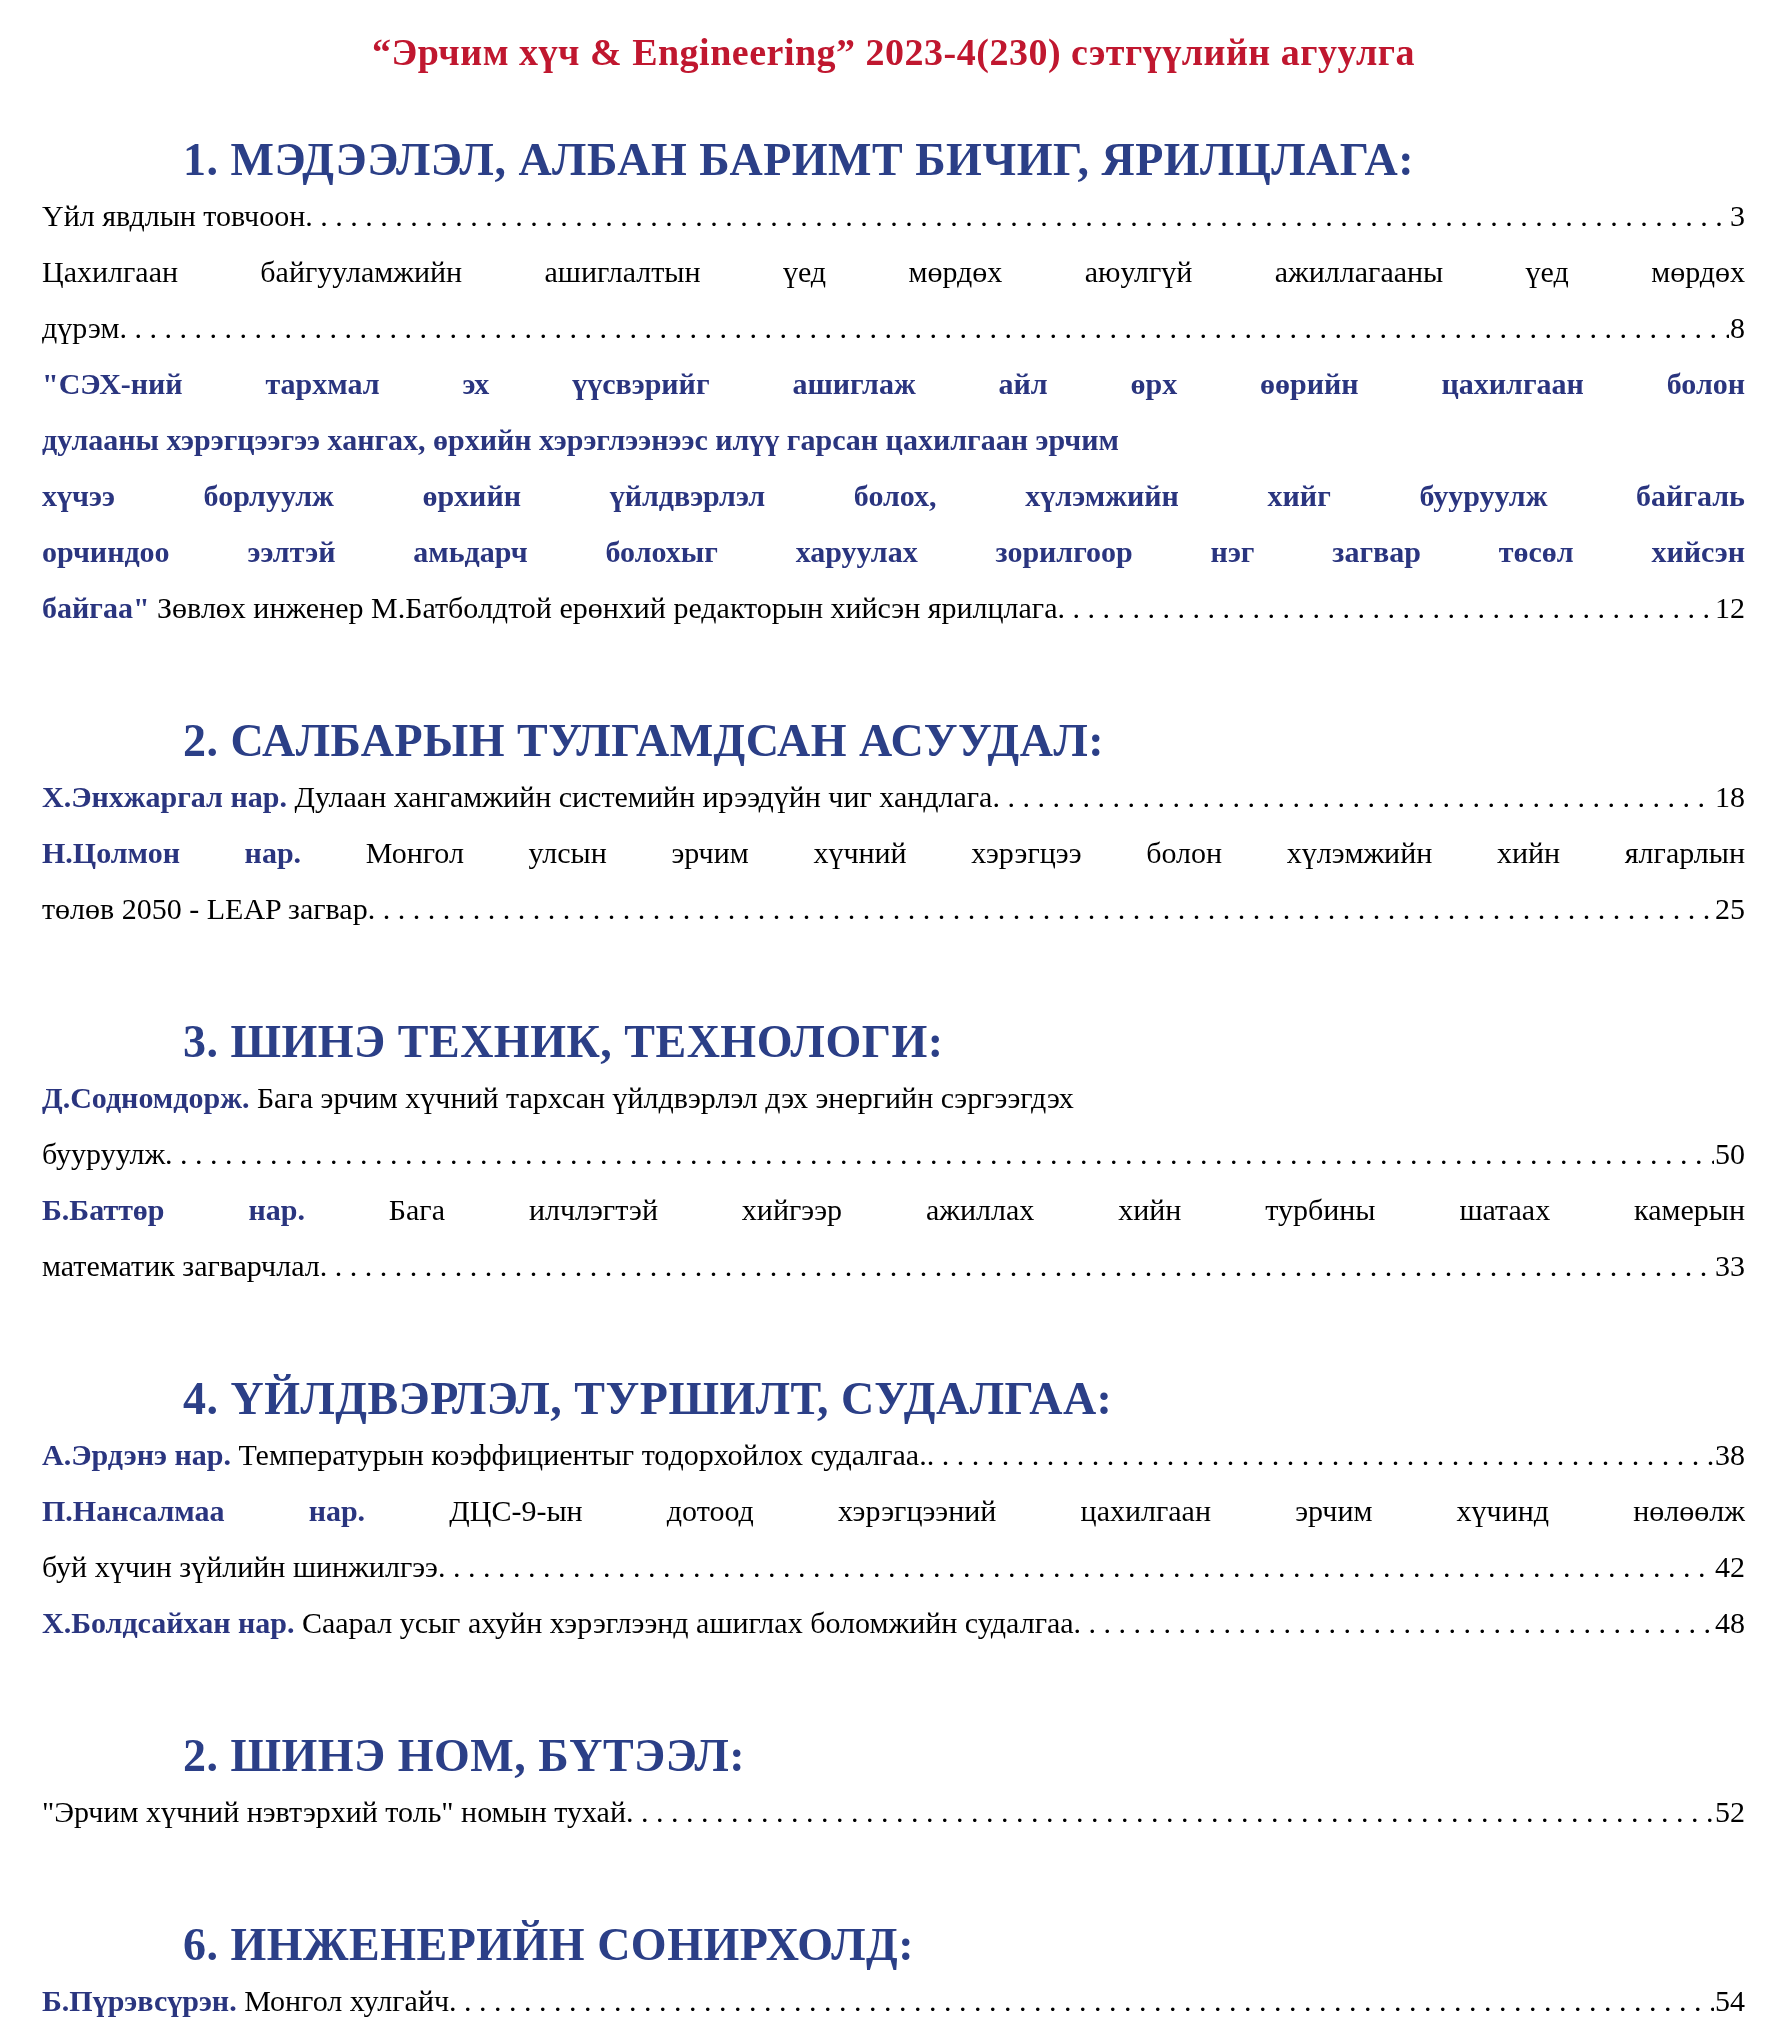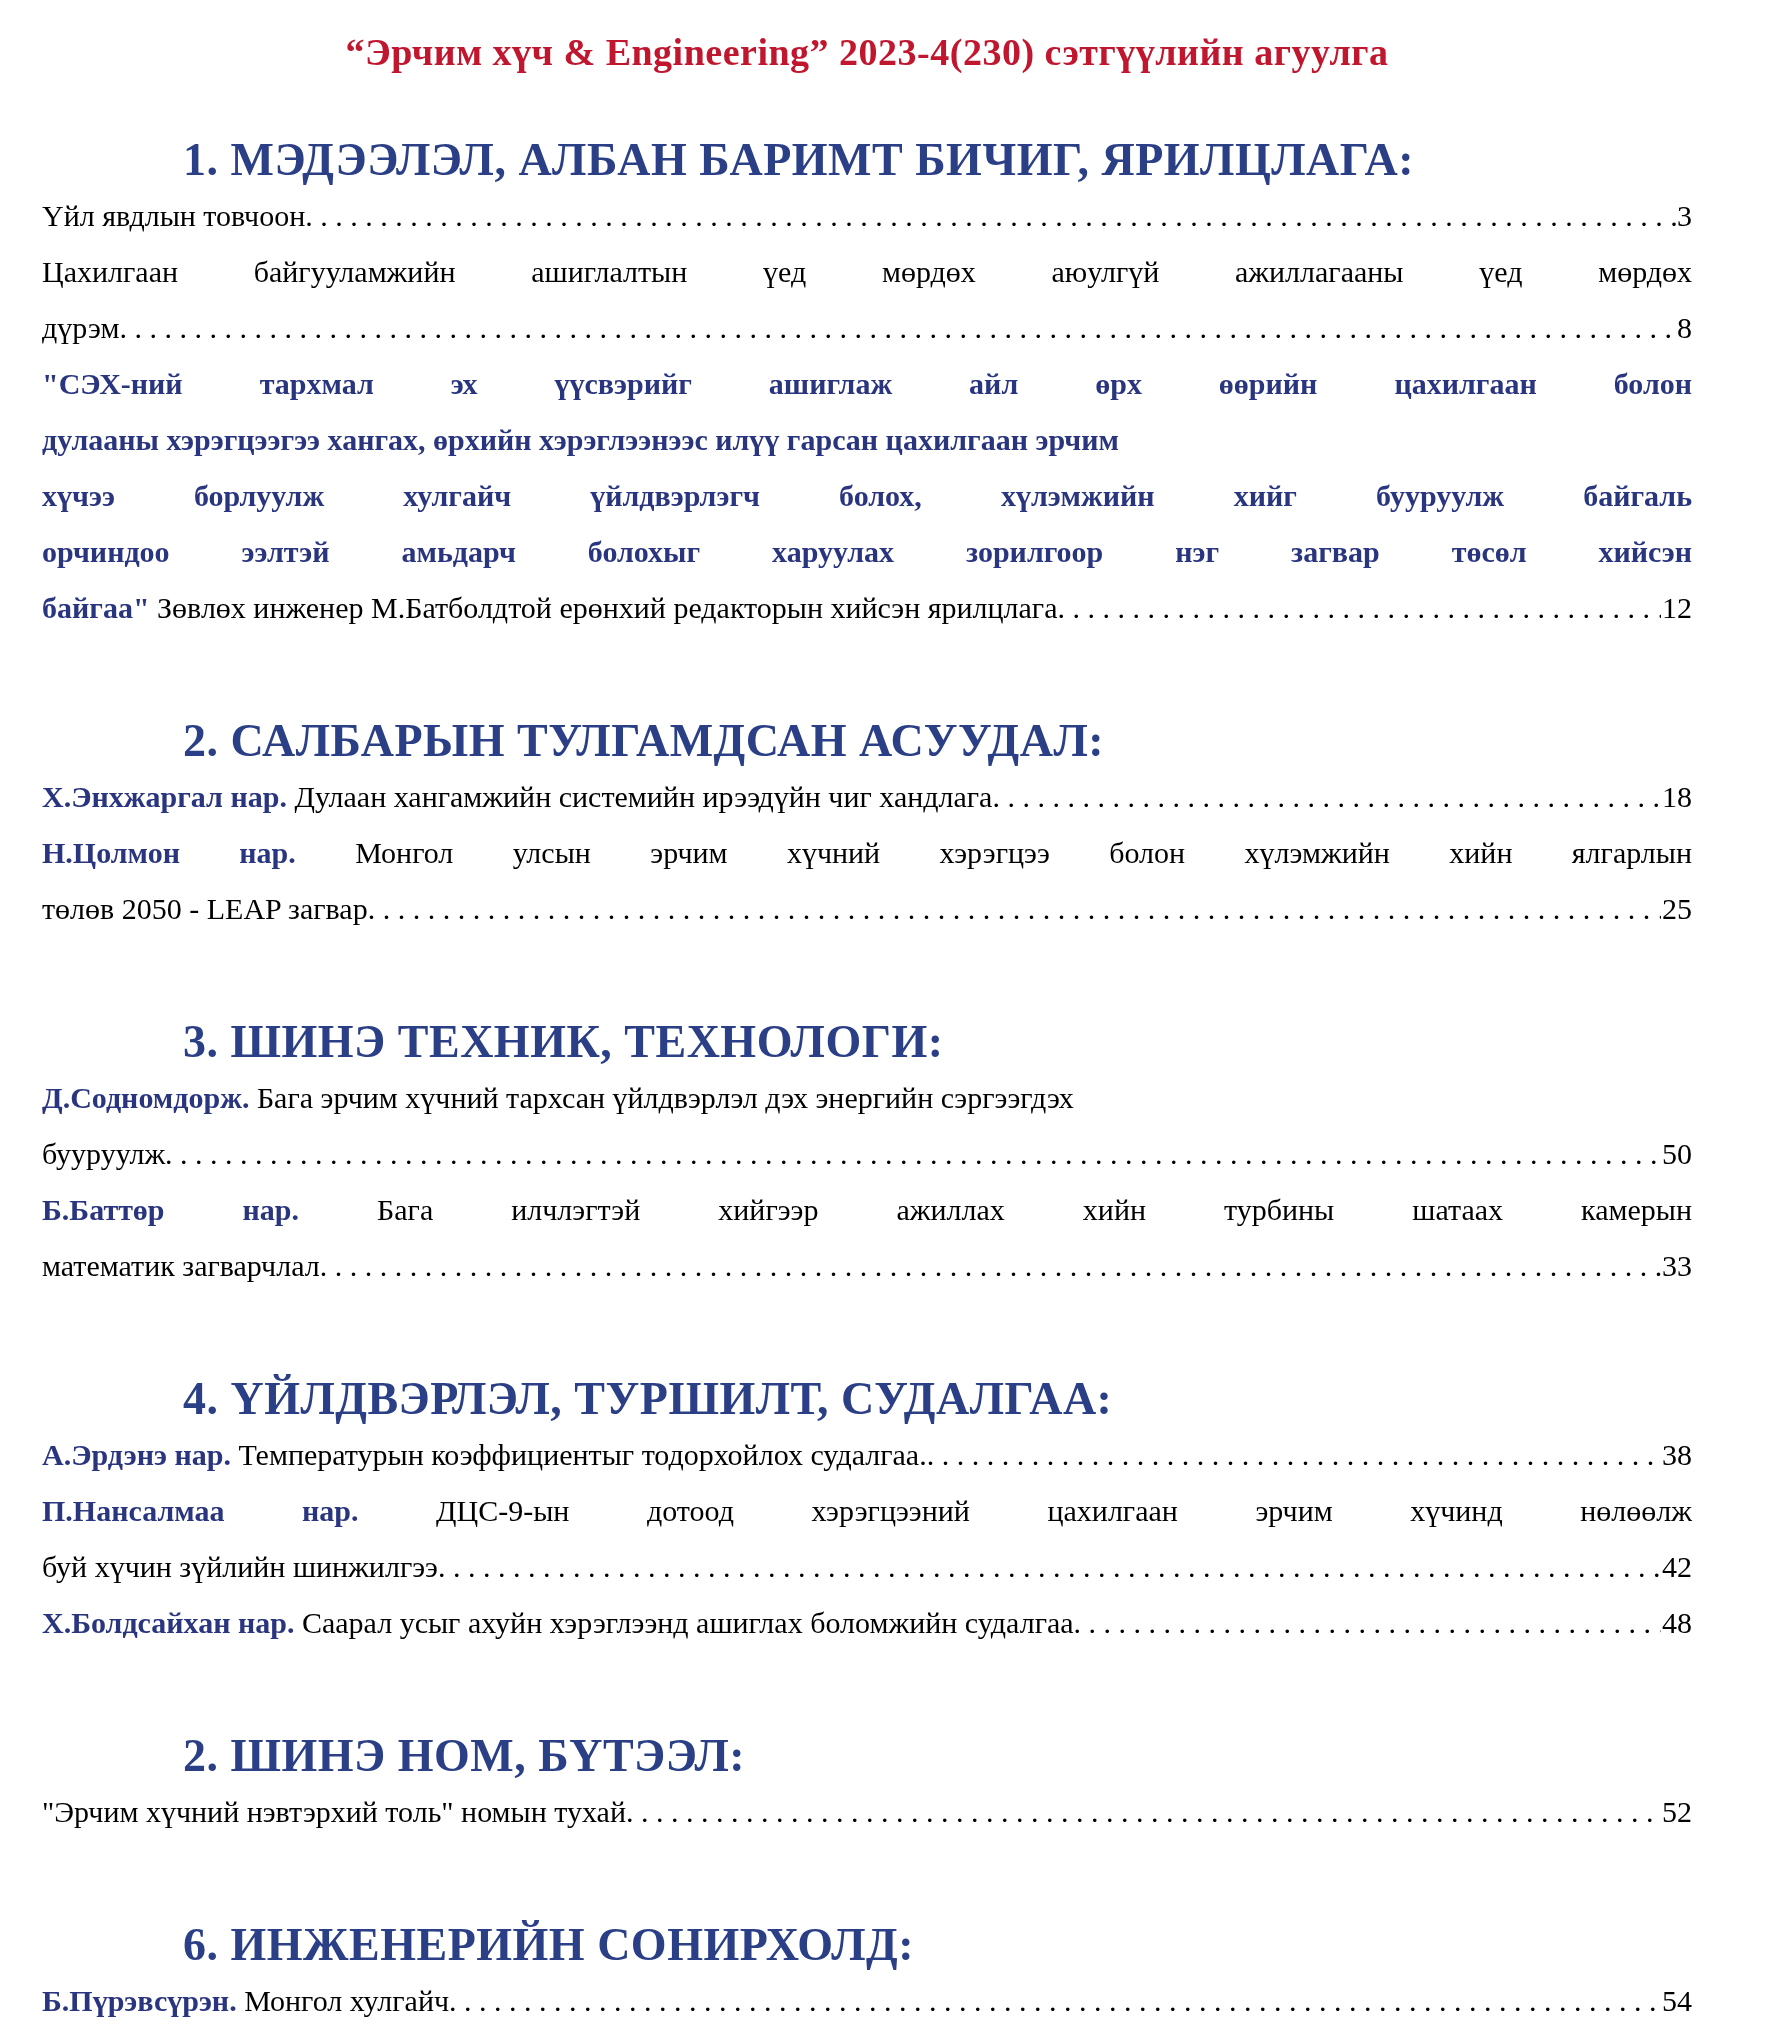--- a/index.html
+++ b/index.html
@@ -10,21 +10,21 @@
   }
   html,body{margin:0;padding:0;}
   body{
     width:1787px;height:2043px;overflow:hidden;background:#ffffff;
     font-family:"Liberation Serif","DejaVu Serif",serif;
     color:var(--ink);
   }
   .page{
     box-sizing:border-box;
     width:1787px;height:2043px;
-    padding:26px 95px 0 42px;
+    padding:26px 42px 0 42px;
   }
   .doc-title{
     text-align:center;
     font-size:38px;font-weight:700;
     line-height:53px;
     color:var(--red);
     letter-spacing:0.5px;
   }
   .toc-section{margin-top:77px;}
   .toc-section:first-child{margin-top:53px;}
@@ -70,21 +70,21 @@
           <div class="line justify"><span class="lt"><span class="plain">Цахилгаан байгууламжийн ашиглалтын үед мөрдөх аюулгүй ажиллагааны үед мөрдөх</span></span></div>
           <div class="line dotline">
             <span class="lt"><span class="plain">дүрэм </span></span>
             <span class="leader">. . . . . . . . . . . . . . . . . . . . . . . . . . . . . . . . . . . . . . . . . . . . . . . . . . . . . . . . . . . . . . . . . . . . . . . . . . . . . . . . . . . . . . . . . . . . . . . . . . . . . . . . . . . . . . . . . . . . . . . . . . . . . . . . . . . . . . . . . . . . . . . . . . . . . . . . . . . . . . . . </span>
             <span class="pg">8</span>
           </div>
         </div>
         <div class="toc-entry">
           <div class="line justify"><span class="lt"><span class="blue">"СЭХ-ний тархмал эх үүсвэрийг ашиглаж айл өрх өөрийн цахилгаан болон</span></span></div>
           <div class="line"><span class="lt"><span class="blue">дулааны хэрэгцээгээ хангах, өрхийн хэрэглээнээс илүү гарсан цахилгаан эрчим</span></span></div>
-          <div class="line justify"><span class="lt"><span class="blue">хүчээ борлуулж хулгайч үйлдвэрлэгч болох, хүлэмжийн хийг бууруулж байгаль</span></span></div>
+          <div class="line justify"><span class="lt"><span class="blue">хүчээ борлуулж өрхийн үйлдвэрлэл болох, хүлэмжийн хийг бууруулж байгаль</span></span></div>
           <div class="line justify"><span class="lt"><span class="blue">орчиндоо ээлтэй амьдарч болохыг харуулах зорилгоор нэг загвар төсөл хийсэн</span></span></div>
           <div class="line dotline">
             <span class="lt"><span class="blue">байгаа"</span><span class="plain"> Зөвлөх инженер М.Батболдтой ерөнхий редакторын хийсэн ярилцлага </span></span>
             <span class="leader">. . . . . . . . . . . . . . . . . . . . . . . . . . . . . . . . . . . . . . . . . . . . . . . . . . . . . . . . . . . . . . . . . . . . . . . . . . . . . . . . . . . . . . . . . . . . . . . . . . . . . . . . . . . . . . . . . . . . . . . . . . . . . . . . . . . . . . . . . . . . . . . . . . . . . . . . . . . . . . . . </span>
             <span class="pg">12</span>
           </div>
         </div>
       </section>
       <section class="toc-section">
         <div class="section-heading">2. САЛБАРЫН ТУЛГАМДСАН АСУУДАЛ:</div>

